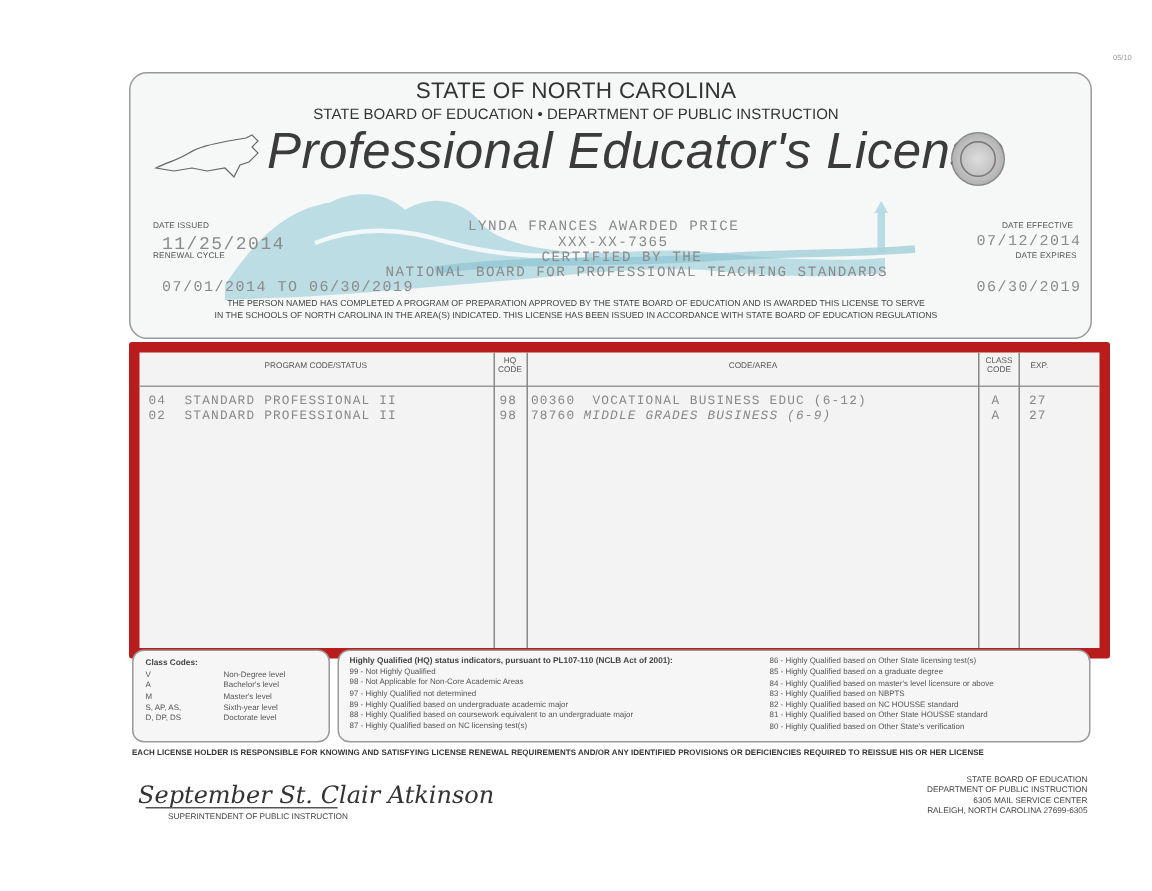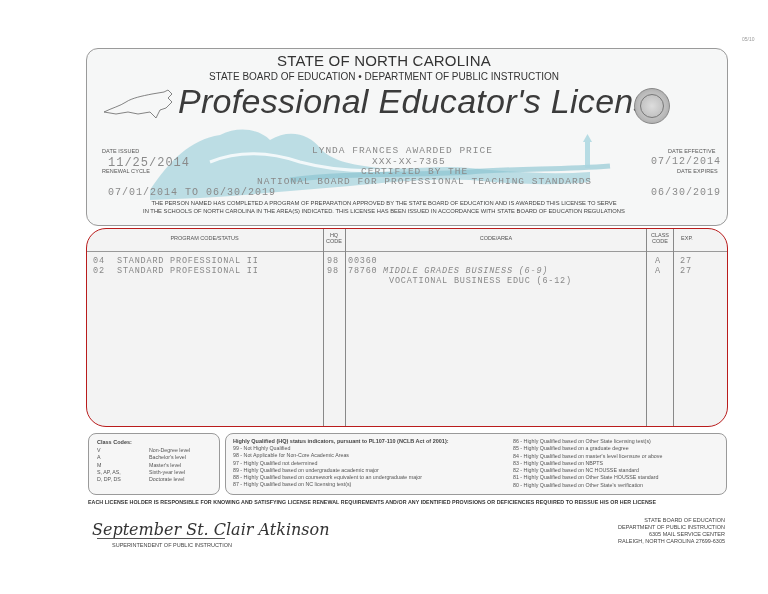--- a/index.html
+++ b/index.html
@@ -10,21 +10,21 @@
   .header1 { left:0; width:768px; top:52px; text-align:center; font-size:15px; color:#333; letter-spacing:0.2px; }
   .header2 { left:0; width:768px; top:71px; text-align:center; font-size:10px; color:#333; }
   .title { left:178px; top:82px; font-size:34px; font-style:italic; color:#3b3b3b; letter-spacing:0.3px; font-family:"Liberation Sans", sans-serif; }
   .nc-map { left:102px; top:88px; }
   .seal { left:634px; top:88px; width:34px; height:34px; border-radius:50%; border:1.5px solid #888; background:radial-gradient(circle, #ddd 0%, #bbb 60%, #999 100%); }
   .seal-inner { position:absolute; left:5px; top:5px; width:22px; height:22px; border-radius:50%; border:1px solid #777; }
   .landscape { left:150px; top:120px; }
   .lbl { font-size:5.5px; color:#555; letter-spacing:0.1px; }
   .mono { font-family:"Liberation Mono", monospace; color:#8a8a8a; letter-spacing:1px; }
   .statement { left:0; width:768px; text-align:center; font-size:5.8px; color:#444; }
-  .table-box { left:86px; top:228px; width:640px; height:197px; border:1px solid #b91c1c; border-radius:20px; background:#f3f3f3; }
+  .table-box { left:86px; top:228px; width:640px; height:197px; border:7px solid #b91c1c; border-radius:2px; background:#f3f3f3; }
   .vline { position:absolute; top:0; bottom:0; width:1px; background:#888; }
   .thead { position:absolute; top:0; left:0; right:0; height:22px; border-bottom:1px solid #999; }
   .th { position:absolute; font-size:5.5px; color:#555; text-align:center; }
   .row { position:absolute; left:0; right:0; height:10px; font-family:"Liberation Mono", monospace; font-size:8.5px; color:#888; letter-spacing:0.8px; }
   .cell { position:absolute; top:0; white-space:nowrap; }
   .legend-box { position:absolute; border:1px solid #9a9a9a; border-radius:8px; background:#f6f6f6; }
   .leg-title { font-size:5.5px; font-weight:bold; color:#444; }
   .leg-line { font-size:5.3px; color:#555; line-height:7.3px; white-space:nowrap; }
   .notice { left:88px; top:499px; font-size:5.3px; font-weight:bold; color:#333; letter-spacing:0.05px; }
   .signature { left:92px; top:520px; font-family:"DejaVu Serif", serif; font-style:italic; font-size:16px; color:#333; }
@@ -94,21 +94,21 @@
   <div class="vline" style="left:236px;"></div>
   <div class="vline" style="left:258px;"></div>
   <div class="vline" style="left:559px;"></div>
   <div class="vline" style="left:586px;"></div>
 
   <div class="row" style="top:27px;">
     <span class="cell" style="left:6px;">04</span>
     <span class="cell" style="left:30px;">STANDARD PROFESSIONAL II</span>
     <span class="cell" style="left:240px;">98</span>
     <span class="cell" style="left:261px;">00360</span>
-    <span class="cell" style="left:302px;margin-top:20px;">VOCATIONAL BUSINESS EDUC (6-12)</span>
+    <span class="cell" style="left:302px;">VOCATIONAL BUSINESS EDUC (6-12)</span>
     <span class="cell" style="left:568px;">A</span>
     <span class="cell" style="left:593px;">27</span>
   </div>
   <div class="row" style="top:37px;">
     <span class="cell" style="left:6px;">02</span>
     <span class="cell" style="left:30px;">STANDARD PROFESSIONAL II</span>
     <span class="cell" style="left:240px;">98</span>
     <span class="cell" style="left:261px;">78760</span>
     <span class="cell" style="left:296px;font-style:italic;">MIDDLE GRADES BUSINESS (6-9)</span>
     <span class="cell" style="left:568px;">A</span>

